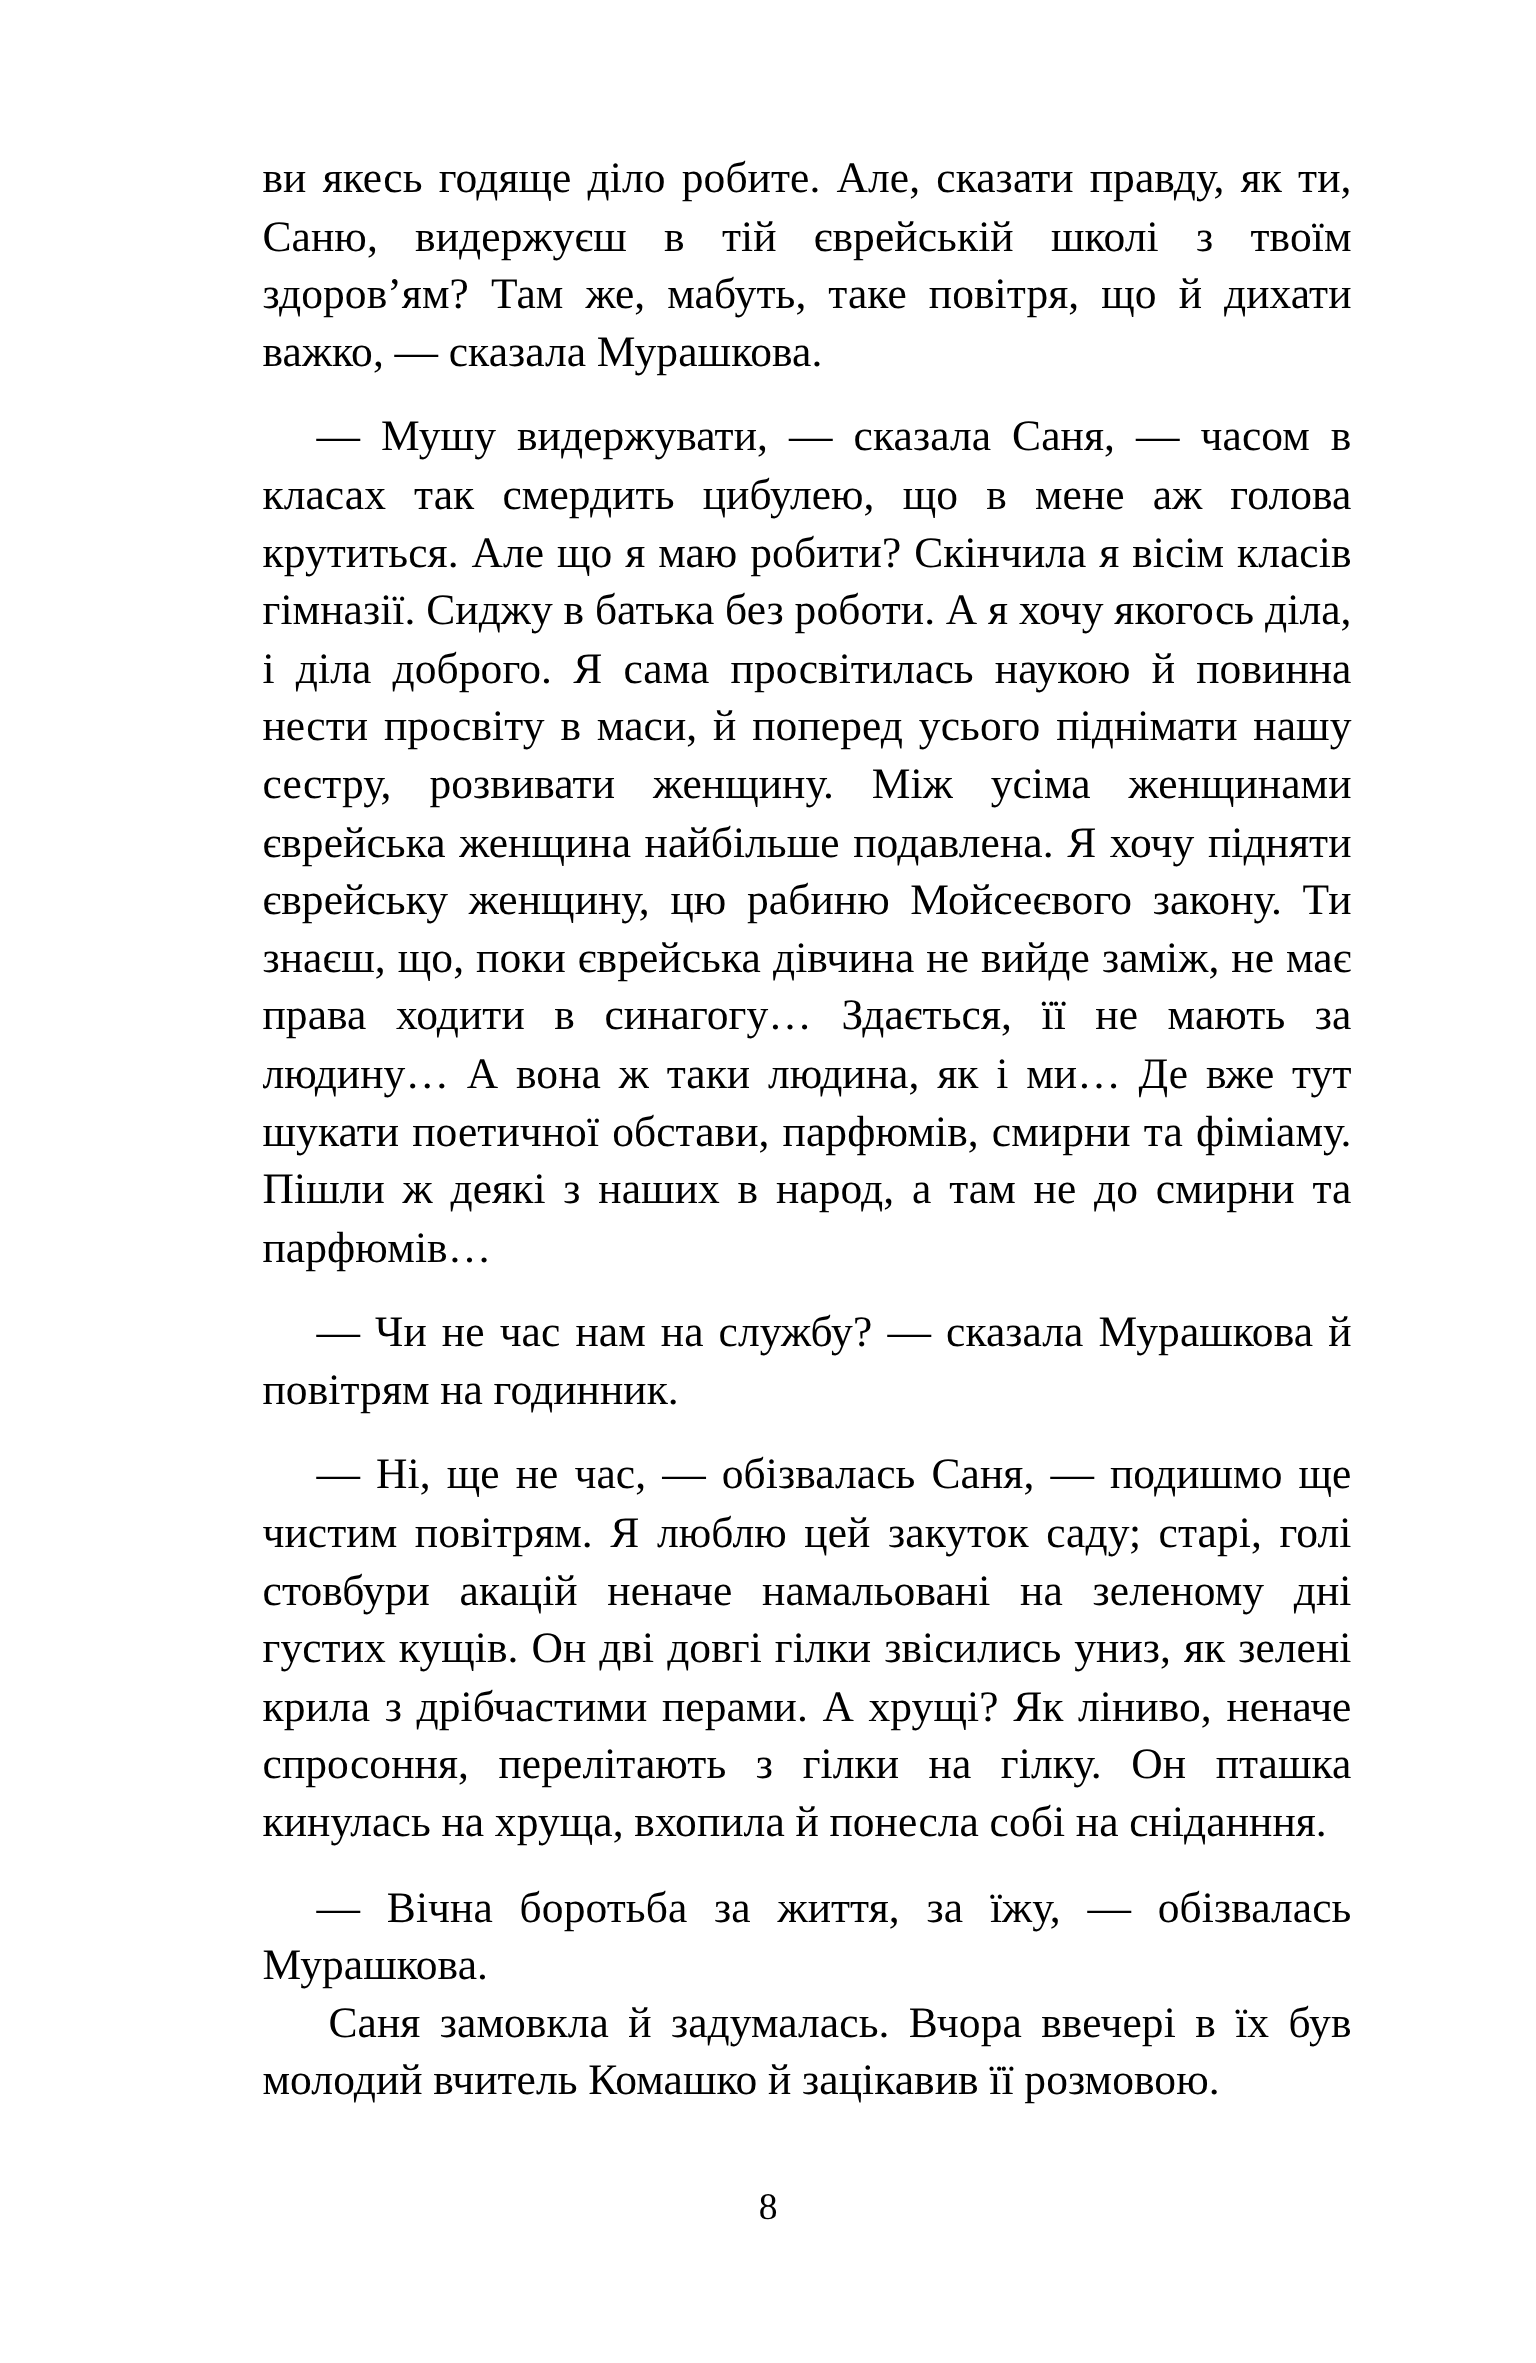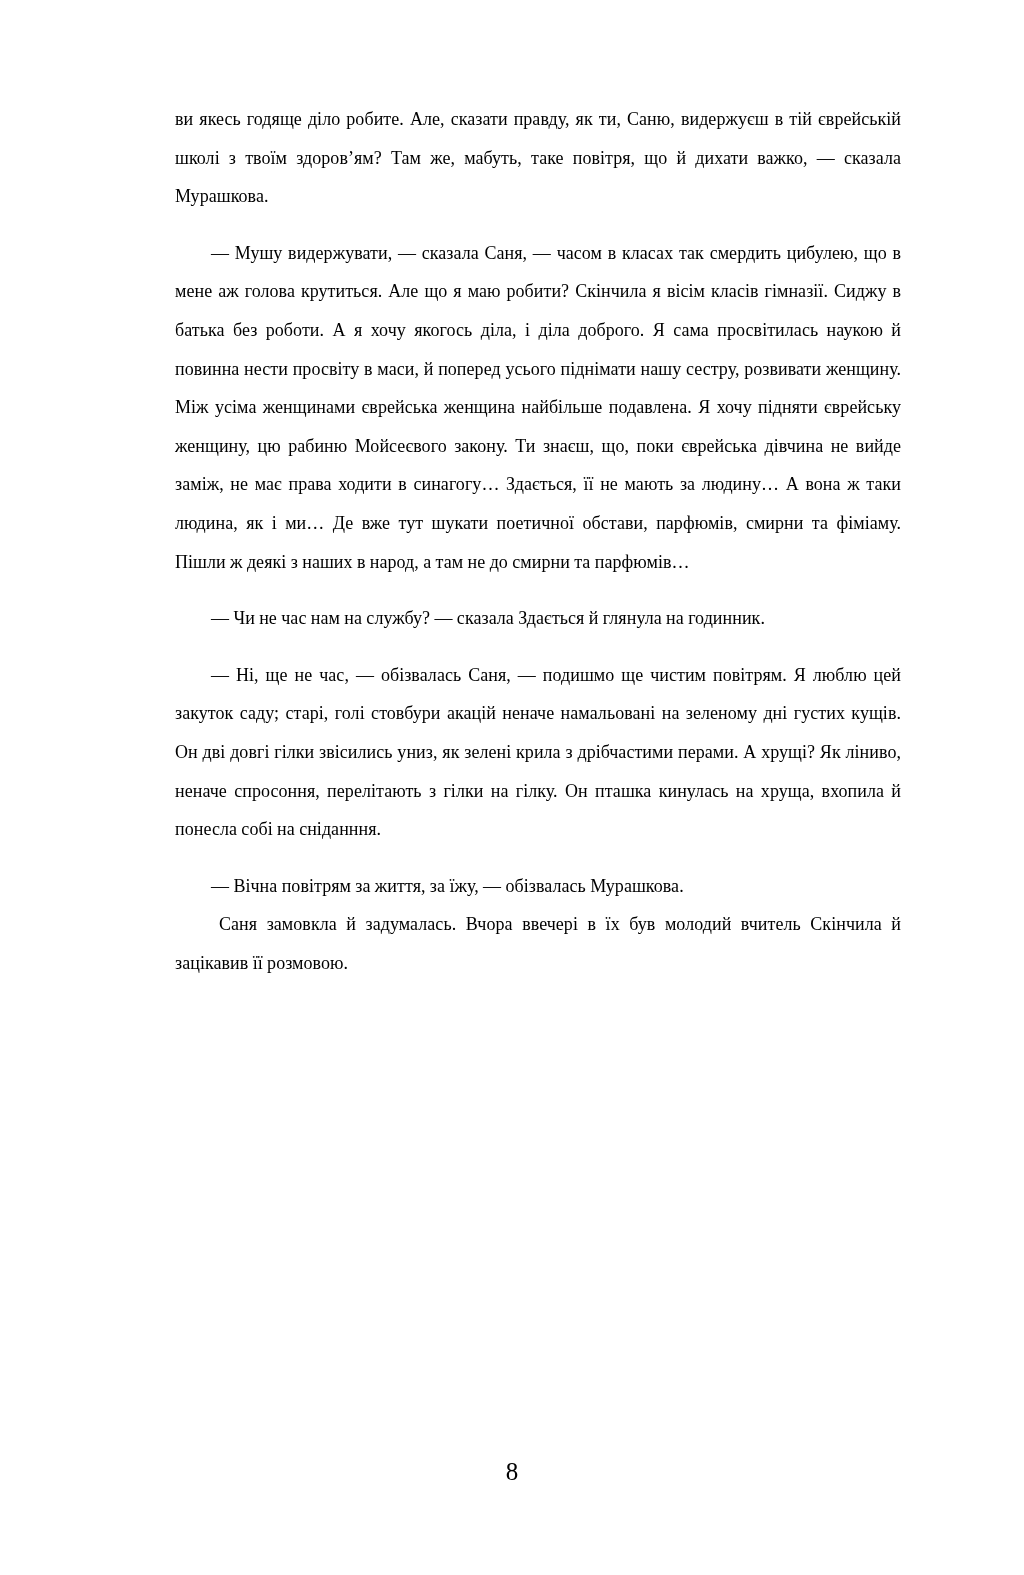--- a/index.html
+++ b/index.html
@@ -28,21 +28,21 @@
 
   .text-block {
     position: absolute;
     left: 175px;
     top: 100px;
     width: 726px;
   }
 
   .para {
     margin: 0;
-    font-size: 18px;
+    font-size: 29px;
     line-height: 38.6px;
     text-align: justify;
     text-justify: inter-word;
     word-spacing: -0.2px;
     letter-spacing: 0.05px;
     hyphens: manual;
     -webkit-hyphens: manual;
   }
 
   .para.indent-none { text-indent: 0; }
@@ -65,25 +65,25 @@
 <body>
 
 <div class="page">
 
   <div class="text-block">
 
     <p class="para indent-none">ви якесь годяще діло робите. Але, сказати правду, як ти, Саню, видержуєш в тій єврейській школі з твоїм здоров’ям? Там же, мабуть, таке повітря, що й дихати важко, — сказала Мурашкова.</p>
 
     <p class="para indent-dash">— Мушу видержувати, — сказала Саня, — часом в класах так смердить цибулею, що в мене аж голова крутиться. Але що я маю робити? Скінчила я вісім класів гімназії. Сиджу в батька без роботи. А я хочу якогось діла, і діла доброго. Я сама просвітилась наукою й повинна нести просвіту в маси, й поперед усього піднімати нашу сестру, розвивати женщину. Між усіма женщинами єврейська женщина найбільше подавлена. Я хочу підняти єврейську женщину, цю рабиню Мойсеєвого закону. Ти знаєш, що, поки єврейська дівчина не вийде заміж, не має права ходити в синагогу… Здається, її не мають за людину… А вона ж таки людина, як і ми… Де вже тут шукати поетичної обстави, парфюмів, смирни та фіміаму. Пішли ж деякі з наших в народ, а там не до смирни та парфюмів…</p>
 
-    <p class="para indent-dash">— Чи не час нам на службу? — сказала Здається й глянула на годинник.</p>
+    <p class="para indent-dash">— Чи не час нам на службу? — сказала Мурашкова й повітрям на годинник.</p>
 
     <p class="para indent-dash">— Ні, ще не час, — обізвалась Саня, — подишмо ще чистим повітрям. Я люблю цей закуток саду; старі, голі стовбури акацій неначе намальовані на зеленому дні густих кущів. Он дві довгі гілки звісились униз, як зелені крила з дрібчастими перами. А хрущі? Як ліниво, неначе спросоння, перелітають з гілки на гілку. Он пташка кинулась на хруща, вхопила й понесла собі на сніданння.</p>
 
-    <p class="para indent-dash">— Вічна повітрям за життя, за їжу, — обізвалась Мурашкова.</p>
+    <p class="para indent-dash">— Вічна боротьба за життя, за їжу, — обізвалась Мурашкова.</p>
 
-    <p class="para indent-wide">Саня замовкла й задумалась. Вчора ввечері в їх був молодий вчитель Скінчила й зацікавив її розмовою.</p>
+    <p class="para indent-wide">Саня замовкла й задумалась. Вчора ввечері в їх був молодий вчитель Комашко й зацікавив її розмовою.</p>
 
   </div>
 
   <div class="page-number">8</div>
 
 </div>
 
 </body></html>

